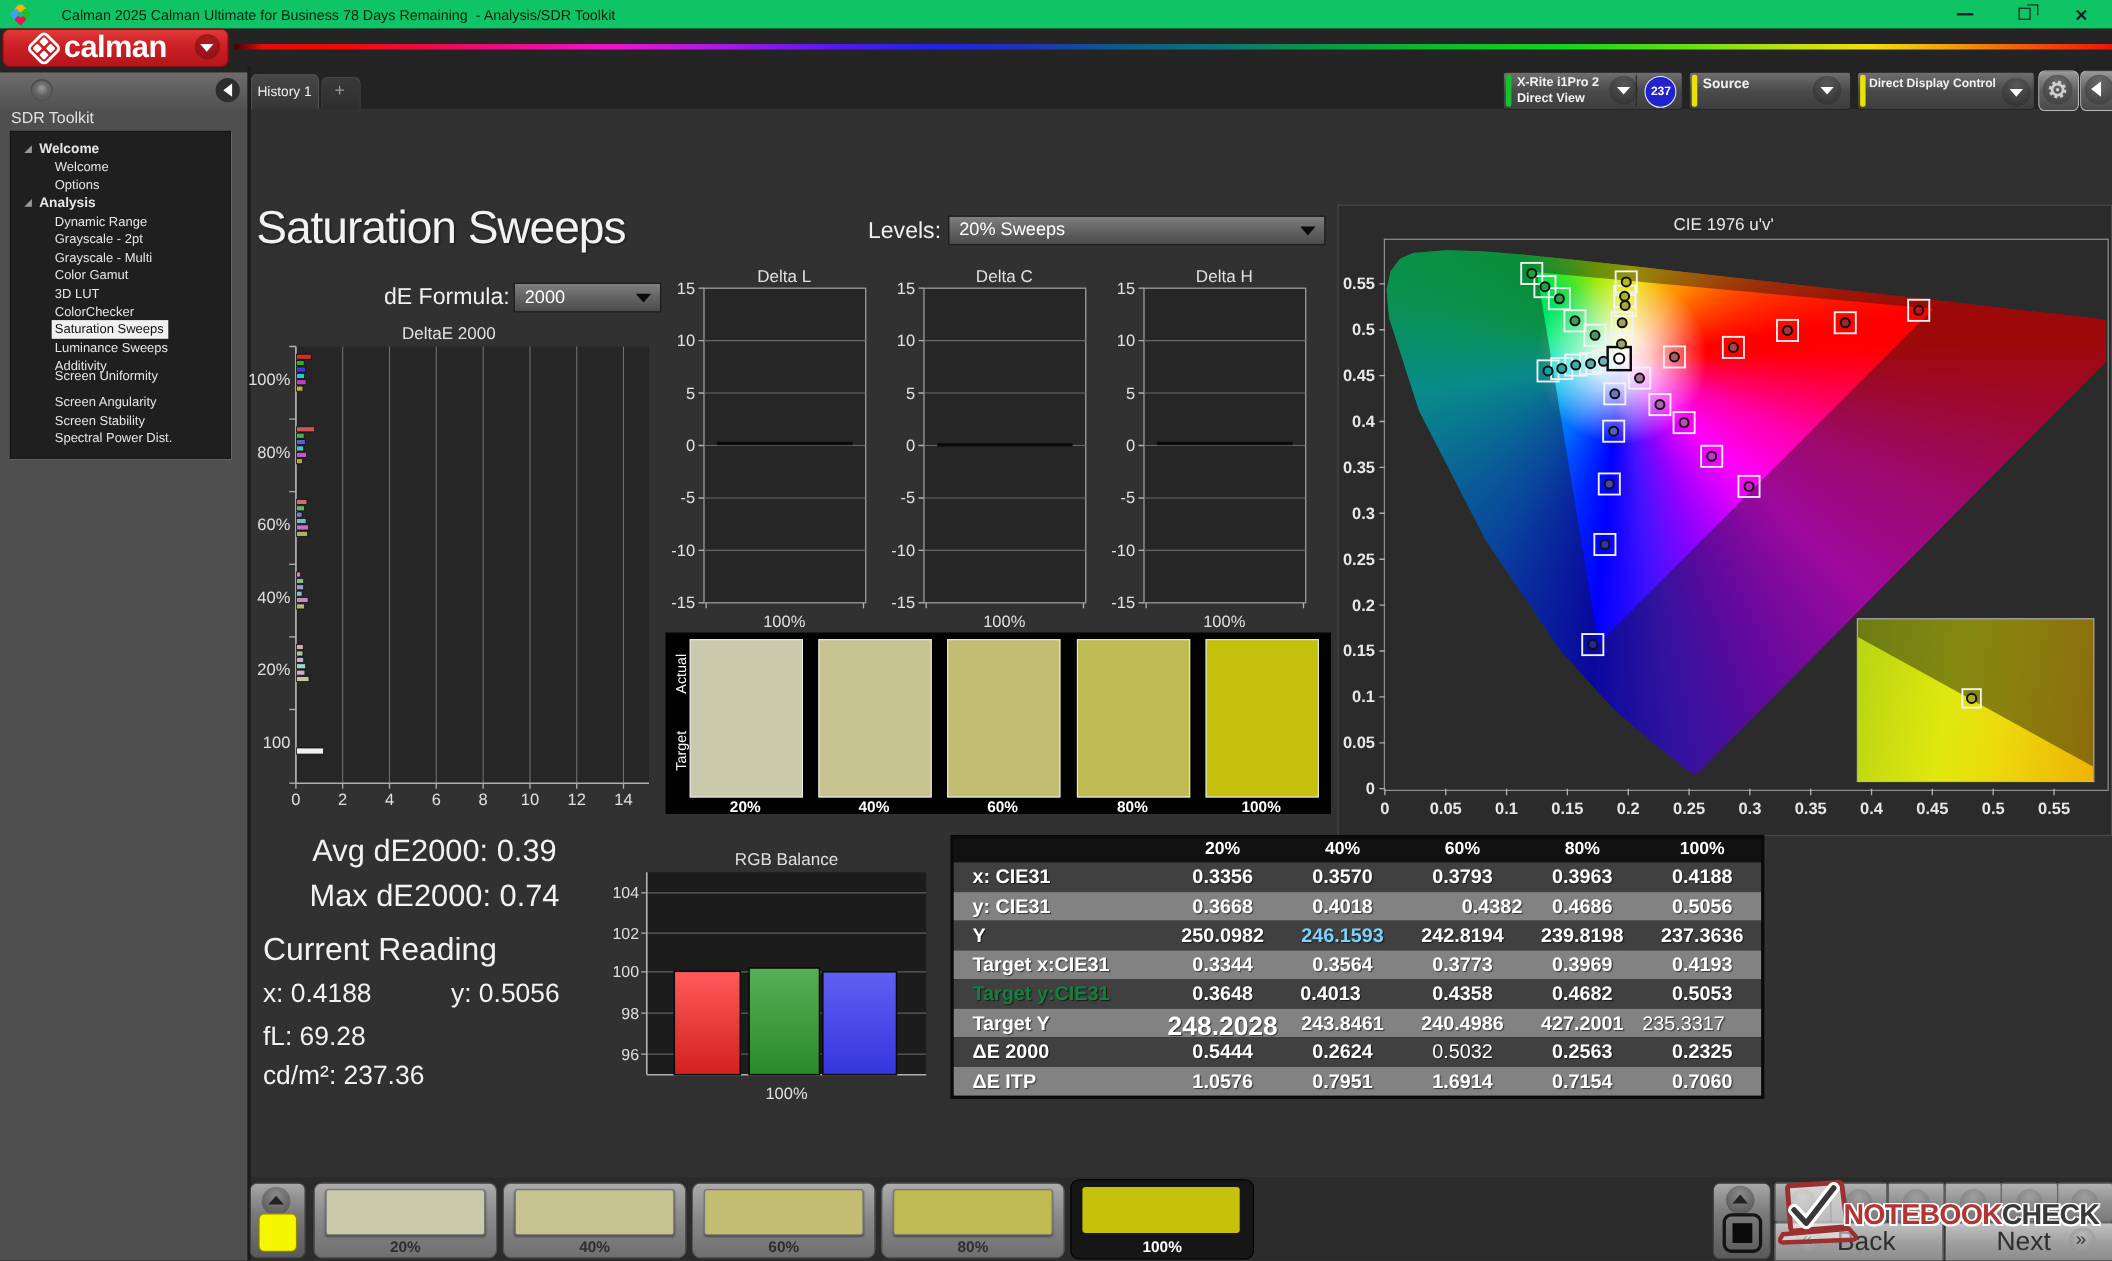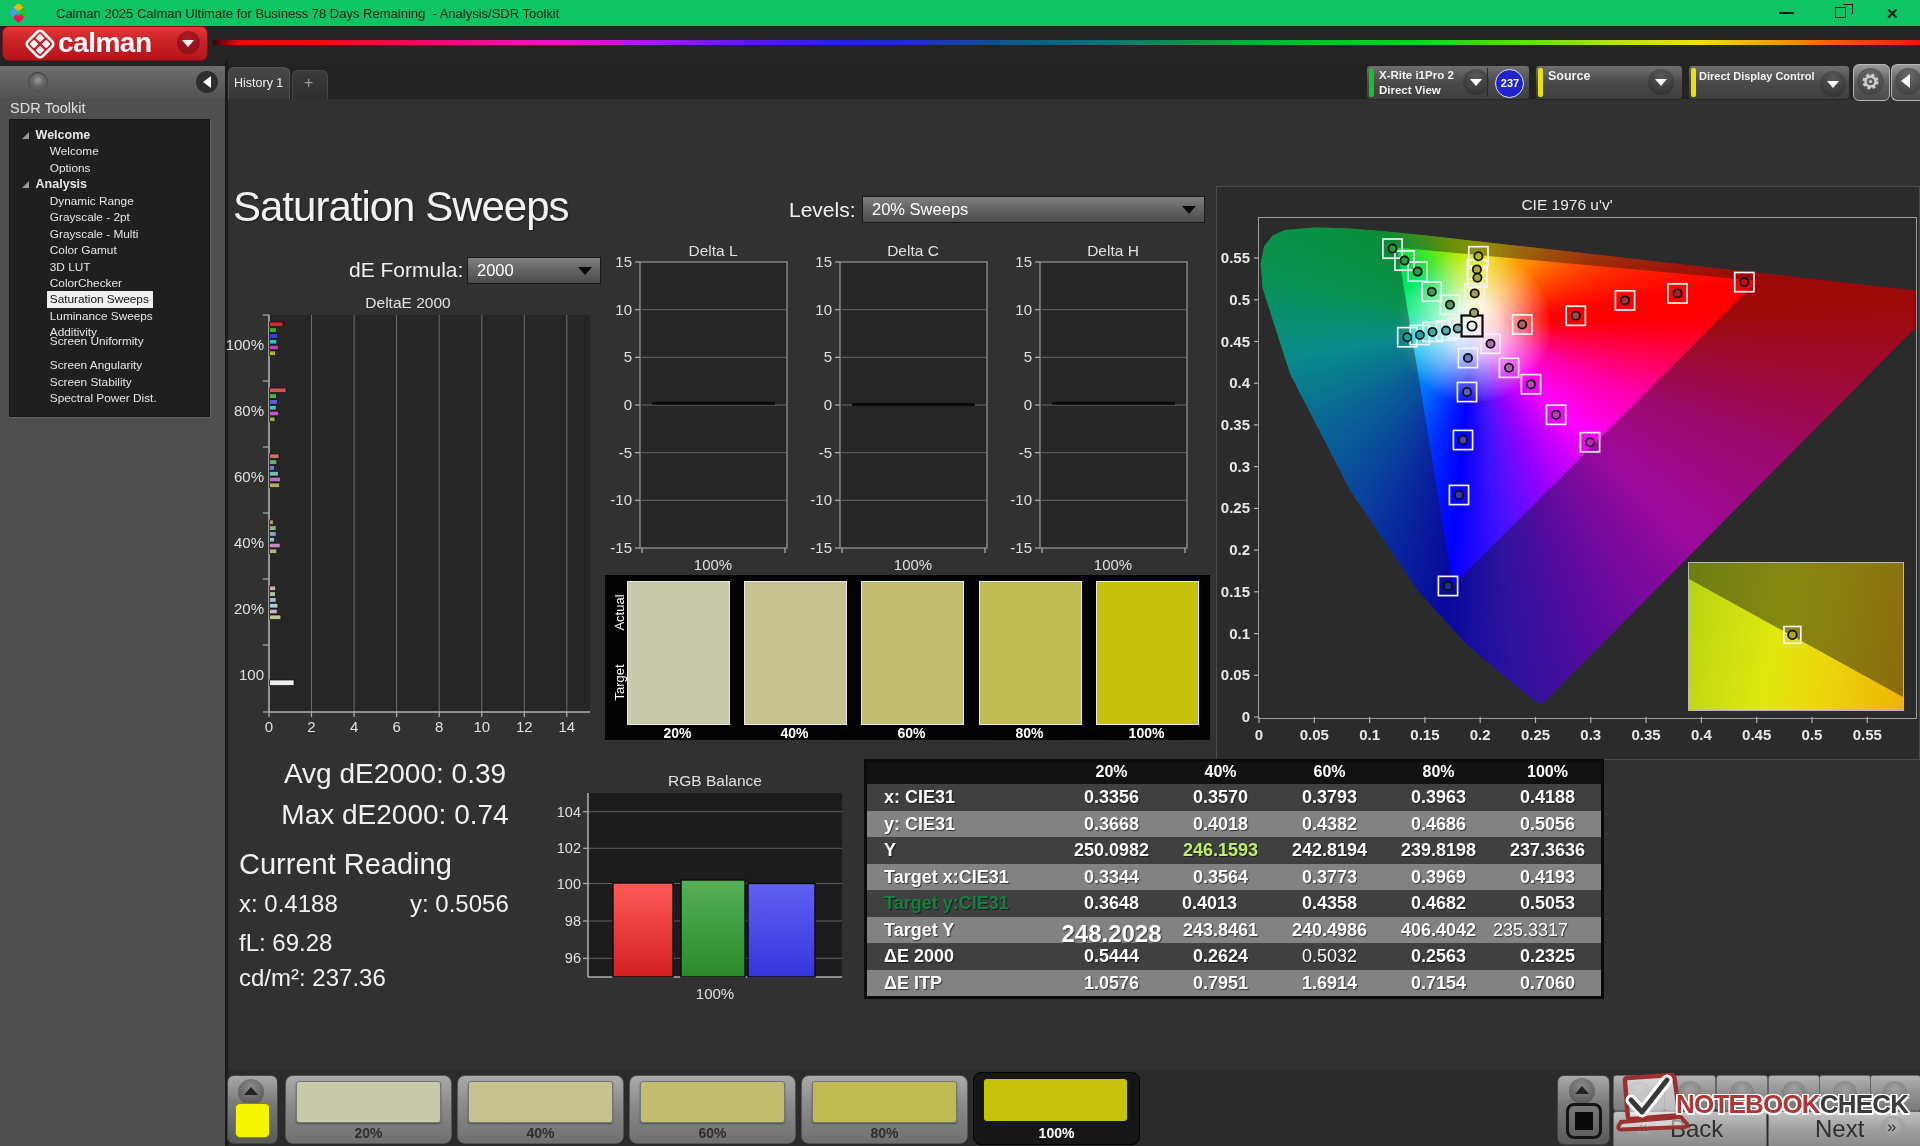--- a/index.html
+++ b/index.html
@@ -491,27 +491,27 @@
 <div class="abs" style="left:20px;top:28.0px;font-size:18px;font-weight:700;color:#fff;text-shadow:1px 1px 1px rgba(0,0,0,0.6);">x: CIE31</div>
 <div class="abs" style="left:193px;top:28.0px;width:109px;text-align:center;font-size:18px;font-weight:700;color:#fff;text-shadow:1px 1px 1px rgba(0,0,0,0.6);">0.3356</div>
 <div class="abs" style="left:302px;top:28.0px;width:109px;text-align:center;font-size:18px;font-weight:700;color:#fff;text-shadow:1px 1px 1px rgba(0,0,0,0.6);">0.3570</div>
 <div class="abs" style="left:411px;top:28.0px;width:109px;text-align:center;font-size:18px;font-weight:700;color:#fff;text-shadow:1px 1px 1px rgba(0,0,0,0.6);">0.3793</div>
 <div class="abs" style="left:520px;top:28.0px;width:109px;text-align:center;font-size:18px;font-weight:700;color:#fff;text-shadow:1px 1px 1px rgba(0,0,0,0.6);">0.3963</div>
 <div class="abs" style="left:629px;top:28.0px;width:109px;text-align:center;font-size:18px;font-weight:700;color:#fff;text-shadow:1px 1px 1px rgba(0,0,0,0.6);">0.4188</div>
 <div class="abs" style="left:3px;top:51.5px;width:734px;height:26.5px;background:#828282;"></div>
 <div class="abs" style="left:20px;top:54.5px;font-size:18px;font-weight:700;color:#fff;text-shadow:1px 1px 1px rgba(0,0,0,0.6);">y: CIE31</div>
 <div class="abs" style="left:193px;top:54.5px;width:109px;text-align:center;font-size:18px;font-weight:700;color:#fff;text-shadow:1px 1px 1px rgba(0,0,0,0.6);">0.3668</div>
 <div class="abs" style="left:302px;top:54.5px;width:109px;text-align:center;font-size:18px;font-weight:700;color:#fff;text-shadow:1px 1px 1px rgba(0,0,0,0.6);">0.4018</div>
-<div class="abs" style="left:411px;top:54.5px;width:109px;text-align:center;font-size:18px;font-weight:700;color:#fff;text-shadow:1px 1px 1px rgba(0,0,0,0.6);">0.4382</div>
+<div class="abs" style="left:411px;top:54.5px;width:109px;text-align:right;font-size:18px;font-weight:700;color:#fff;text-shadow:1px 1px 1px rgba(0,0,0,0.6);">0.4382</div>
 <div class="abs" style="left:520px;top:54.5px;width:109px;text-align:center;font-size:18px;font-weight:700;color:#fff;text-shadow:1px 1px 1px rgba(0,0,0,0.6);">0.4686</div>
 <div class="abs" style="left:629px;top:54.5px;width:109px;text-align:center;font-size:18px;font-weight:700;color:#fff;text-shadow:1px 1px 1px rgba(0,0,0,0.6);">0.5056</div>
 <div class="abs" style="left:3px;top:78.0px;width:734px;height:26.5px;background:#404040;"></div>
 <div class="abs" style="left:20px;top:81.0px;font-size:18px;font-weight:700;color:#fff;text-shadow:1px 1px 1px rgba(0,0,0,0.6);">Y</div>
 <div class="abs" style="left:193px;top:81.0px;width:109px;text-align:center;font-size:18px;font-weight:700;color:#fff;text-shadow:1px 1px 1px rgba(0,0,0,0.6);">250.0982</div>
-<div class="abs" style="left:302px;top:81.0px;width:109px;text-align:center;font-size:18px;font-weight:700;color:#bef264;text-shadow:1px 1px 1px rgba(0,0,0,0.6);">246.1593</div>
+<div class="abs" style="left:302px;top:81.0px;width:109px;text-align:center;font-size:18px;font-weight:700;color:#7dd3fc;text-shadow:1px 1px 1px rgba(0,0,0,0.6);">246.1593</div>
 <div class="abs" style="left:411px;top:81.0px;width:109px;text-align:center;font-size:18px;font-weight:700;color:#fff;text-shadow:1px 1px 1px rgba(0,0,0,0.6);">242.8194</div>
 <div class="abs" style="left:520px;top:81.0px;width:109px;text-align:center;font-size:18px;font-weight:700;color:#fff;text-shadow:1px 1px 1px rgba(0,0,0,0.6);">239.8198</div>
 <div class="abs" style="left:629px;top:81.0px;width:109px;text-align:center;font-size:18px;font-weight:700;color:#fff;text-shadow:1px 1px 1px rgba(0,0,0,0.6);">237.3636</div>
 <div class="abs" style="left:3px;top:104.5px;width:734px;height:26.5px;background:#828282;"></div>
 <div class="abs" style="left:20px;top:107.5px;font-size:18px;font-weight:700;color:#fff;text-shadow:1px 1px 1px rgba(0,0,0,0.6);">Target x:CIE31</div>
 <div class="abs" style="left:193px;top:107.5px;width:109px;text-align:center;font-size:18px;font-weight:700;color:#fff;text-shadow:1px 1px 1px rgba(0,0,0,0.6);">0.3344</div>
 <div class="abs" style="left:302px;top:107.5px;width:109px;text-align:center;font-size:18px;font-weight:700;color:#fff;text-shadow:1px 1px 1px rgba(0,0,0,0.6);">0.3564</div>
 <div class="abs" style="left:411px;top:107.5px;width:109px;text-align:center;font-size:18px;font-weight:700;color:#fff;text-shadow:1px 1px 1px rgba(0,0,0,0.6);">0.3773</div>
 <div class="abs" style="left:520px;top:107.5px;width:109px;text-align:center;font-size:18px;font-weight:700;color:#fff;text-shadow:1px 1px 1px rgba(0,0,0,0.6);">0.3969</div>
 <div class="abs" style="left:629px;top:107.5px;width:109px;text-align:center;font-size:18px;font-weight:700;color:#fff;text-shadow:1px 1px 1px rgba(0,0,0,0.6);">0.4193</div>
@@ -520,21 +520,21 @@
 <div class="abs" style="left:193px;top:134.0px;width:109px;text-align:center;font-size:18px;font-weight:700;color:#fff;text-shadow:1px 1px 1px rgba(0,0,0,0.6);">0.3648</div>
 <div class="abs" style="left:318px;top:134.0px;width:109px;font-size:18px;font-weight:700;color:#fff;text-shadow:1px 1px 1px rgba(0,0,0,0.6);">0.4013</div>
 <div class="abs" style="left:411px;top:134.0px;width:109px;text-align:center;font-size:18px;font-weight:700;color:#fff;text-shadow:1px 1px 1px rgba(0,0,0,0.6);">0.4358</div>
 <div class="abs" style="left:520px;top:134.0px;width:109px;text-align:center;font-size:18px;font-weight:700;color:#fff;text-shadow:1px 1px 1px rgba(0,0,0,0.6);">0.4682</div>
 <div class="abs" style="left:629px;top:134.0px;width:109px;text-align:center;font-size:18px;font-weight:700;color:#fff;text-shadow:1px 1px 1px rgba(0,0,0,0.6);">0.5053</div>
 <div class="abs" style="left:3px;top:157.5px;width:734px;height:26.5px;background:#828282;"></div>
 <div class="abs" style="left:20px;top:160.5px;font-size:18px;font-weight:700;color:#fff;text-shadow:1px 1px 1px rgba(0,0,0,0.6);">Target Y</div>
 <div class="abs" style="left:193px;top:160.5px;width:109px;text-align:center;font-size:24px;font-weight:700;color:#fff;text-shadow:1px 1px 1px rgba(0,0,0,0.6);">248.2028</div>
 <div class="abs" style="left:302px;top:160.5px;width:109px;text-align:center;font-size:18px;font-weight:700;color:#fff;text-shadow:1px 1px 1px rgba(0,0,0,0.6);">243.8461</div>
 <div class="abs" style="left:411px;top:160.5px;width:109px;text-align:center;font-size:18px;font-weight:700;color:#fff;text-shadow:1px 1px 1px rgba(0,0,0,0.6);">240.4986</div>
-<div class="abs" style="left:520px;top:160.5px;width:109px;text-align:center;font-size:18px;font-weight:700;color:#fff;text-shadow:1px 1px 1px rgba(0,0,0,0.6);">406.4042</div>
+<div class="abs" style="left:520px;top:160.5px;width:109px;text-align:center;font-size:18px;font-weight:700;color:#fff;text-shadow:1px 1px 1px rgba(0,0,0,0.6);">427.2001</div>
 <div class="abs" style="left:629px;top:160.5px;width:109px;text-align:left;font-size:18px;font-weight:400;color:#fff;text-shadow:1px 1px 1px rgba(0,0,0,0.6);">235.3317</div>
 <div class="abs" style="left:3px;top:184.0px;width:734px;height:26.5px;background:#404040;"></div>
 <div class="abs" style="left:20px;top:187.0px;font-size:18px;font-weight:700;color:#fff;text-shadow:1px 1px 1px rgba(0,0,0,0.6);">ΔE 2000</div>
 <div class="abs" style="left:193px;top:187.0px;width:109px;text-align:center;font-size:18px;font-weight:700;color:#fff;text-shadow:1px 1px 1px rgba(0,0,0,0.6);">0.5444</div>
 <div class="abs" style="left:302px;top:187.0px;width:109px;text-align:center;font-size:18px;font-weight:700;color:#fff;text-shadow:1px 1px 1px rgba(0,0,0,0.6);">0.2624</div>
 <div class="abs" style="left:411px;top:187.0px;width:109px;text-align:center;font-size:18px;font-weight:400;color:#fff;text-shadow:1px 1px 1px rgba(0,0,0,0.6);">0.5032</div>
 <div class="abs" style="left:520px;top:187.0px;width:109px;text-align:center;font-size:18px;font-weight:700;color:#fff;text-shadow:1px 1px 1px rgba(0,0,0,0.6);">0.2563</div>
 <div class="abs" style="left:629px;top:187.0px;width:109px;text-align:center;font-size:18px;font-weight:700;color:#fff;text-shadow:1px 1px 1px rgba(0,0,0,0.6);">0.2325</div>
 <div class="abs" style="left:3px;top:210.5px;width:734px;height:26.5px;background:#828282;"></div>
 <div class="abs" style="left:20px;top:213.5px;font-size:18px;font-weight:700;color:#fff;text-shadow:1px 1px 1px rgba(0,0,0,0.6);">ΔE ITP</div>

